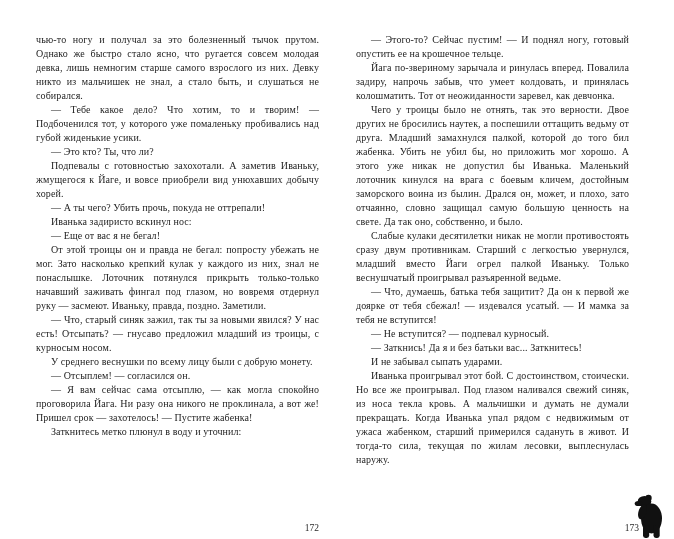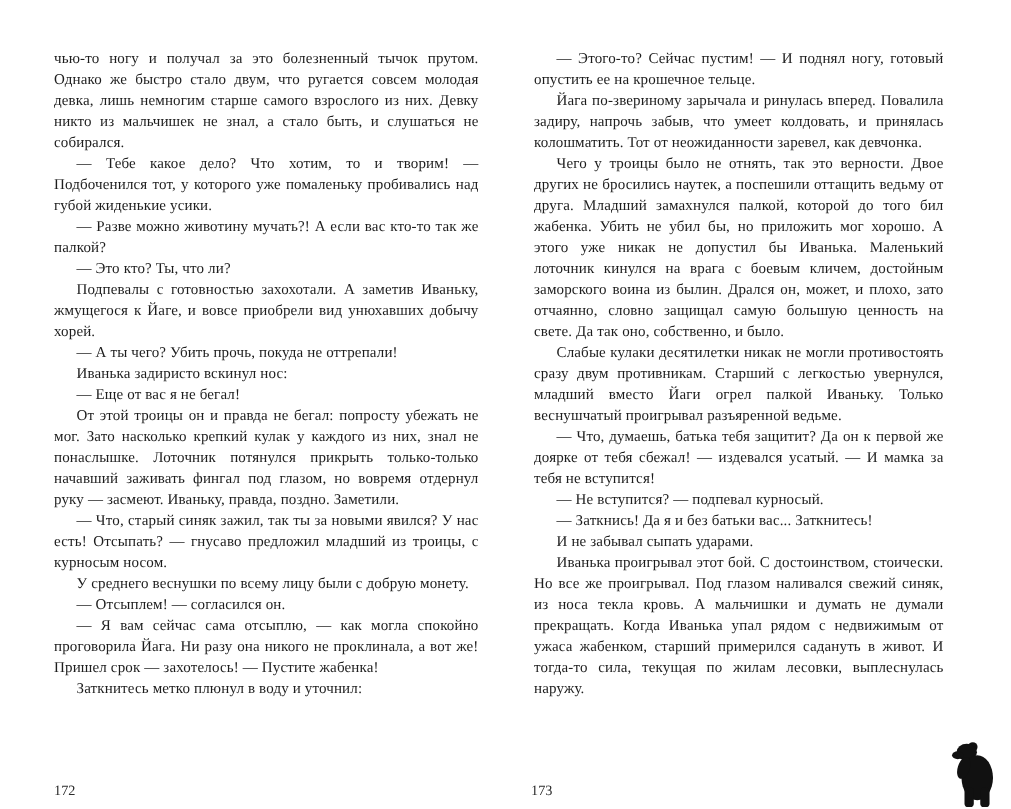--- a/index.html
+++ b/index.html
@@ -38,21 +38,21 @@
   }
   .text p {
     margin: 0;
     text-indent: 15px;
   }
   
   .page.left .text p:first-child { text-indent: 0; }
   .pagenum {
     position: absolute;
     bottom: 6px;
-    text-align: left;
+    text-align: right;
     font-size: 9.5px;
     color: #2a2a2a;
   }
   .page.left  .pagenum { left: 36px; right: 18px; }
   .page.right .pagenum { left: 17px; right: 35px; }
   .bear {
     position: absolute;
     right: 7px;
     bottom: 1px;
     width: 36px;
@@ -60,23 +60,22 @@
   }
 </style>
 </head>
 <body>
 
 <div class="spread">
   <div class="pages">
 
     <div class="page left">
       <div class="text">
-          <p>чью-то ногу и получал за это болезненный тычок прутом. Однако же быстро стало двум, что ругается совсем молодая девка, лишь немногим старше самого взрослого из них. Девку никто из мальчишек не знал, а стало быть, и слушаться не собирался.</p>
+          <p>чью-то ногу и получал за это болезненный тычок прутом. Однако же быстро стало ясно, что ругается совсем молодая девка, лишь немногим старше самого взрослого из них. Девку никто из мальчишек не знал, а стало быть, и слушаться не собирался.</p>
           <p>— Тебе какое дело? Что хотим, то и творим! — Подбоченился тот, у которого уже помаленьку пробивались над губой жиденькие усики.</p>
-          <p>— Разве можно животину мучать?! А если вас кто-то так же палкой?</p>
           <p>— Это кто? Ты, что ли?</p>
           <p>Подпевалы с готовностью захохотали. А заметив Иваньку, жмущегося к Йаге, и вовсе приобрели вид унюхавших добычу хорей.</p>
           <p>— А ты чего? Убить прочь, покуда не оттрепали!</p>
           <p>Иванька задиристо вскинул нос:</p>
           <p>— Еще от вас я не бегал!</p>
           <p>От этой троицы он и правда не бегал: попросту убежать не мог. Зато насколько крепкий кулак у каждого из них, знал не понаслышке. Лоточник потянулся прикрыть только-только начавший заживать фингал под глазом, но вовремя отдернул руку — засмеют. Иваньку, правда, поздно. Заметили.</p>
           <p>— Что, старый синяк зажил, так ты за новыми явился? У нас есть! Отсыпать? — гнусаво предложил младший из троицы, с курносым носом.</p>
           <p>У среднего веснушки по всему лицу были с добрую монету.</p>
           <p>— Отсыплем! — согласился он.</p>
           <p>— Я вам сейчас сама отсыплю, — как могла спокойно проговорила Йага. Ни разу она никого не проклинала, а вот же! Пришел срок — захотелось! — Пустите жабенка!</p>

